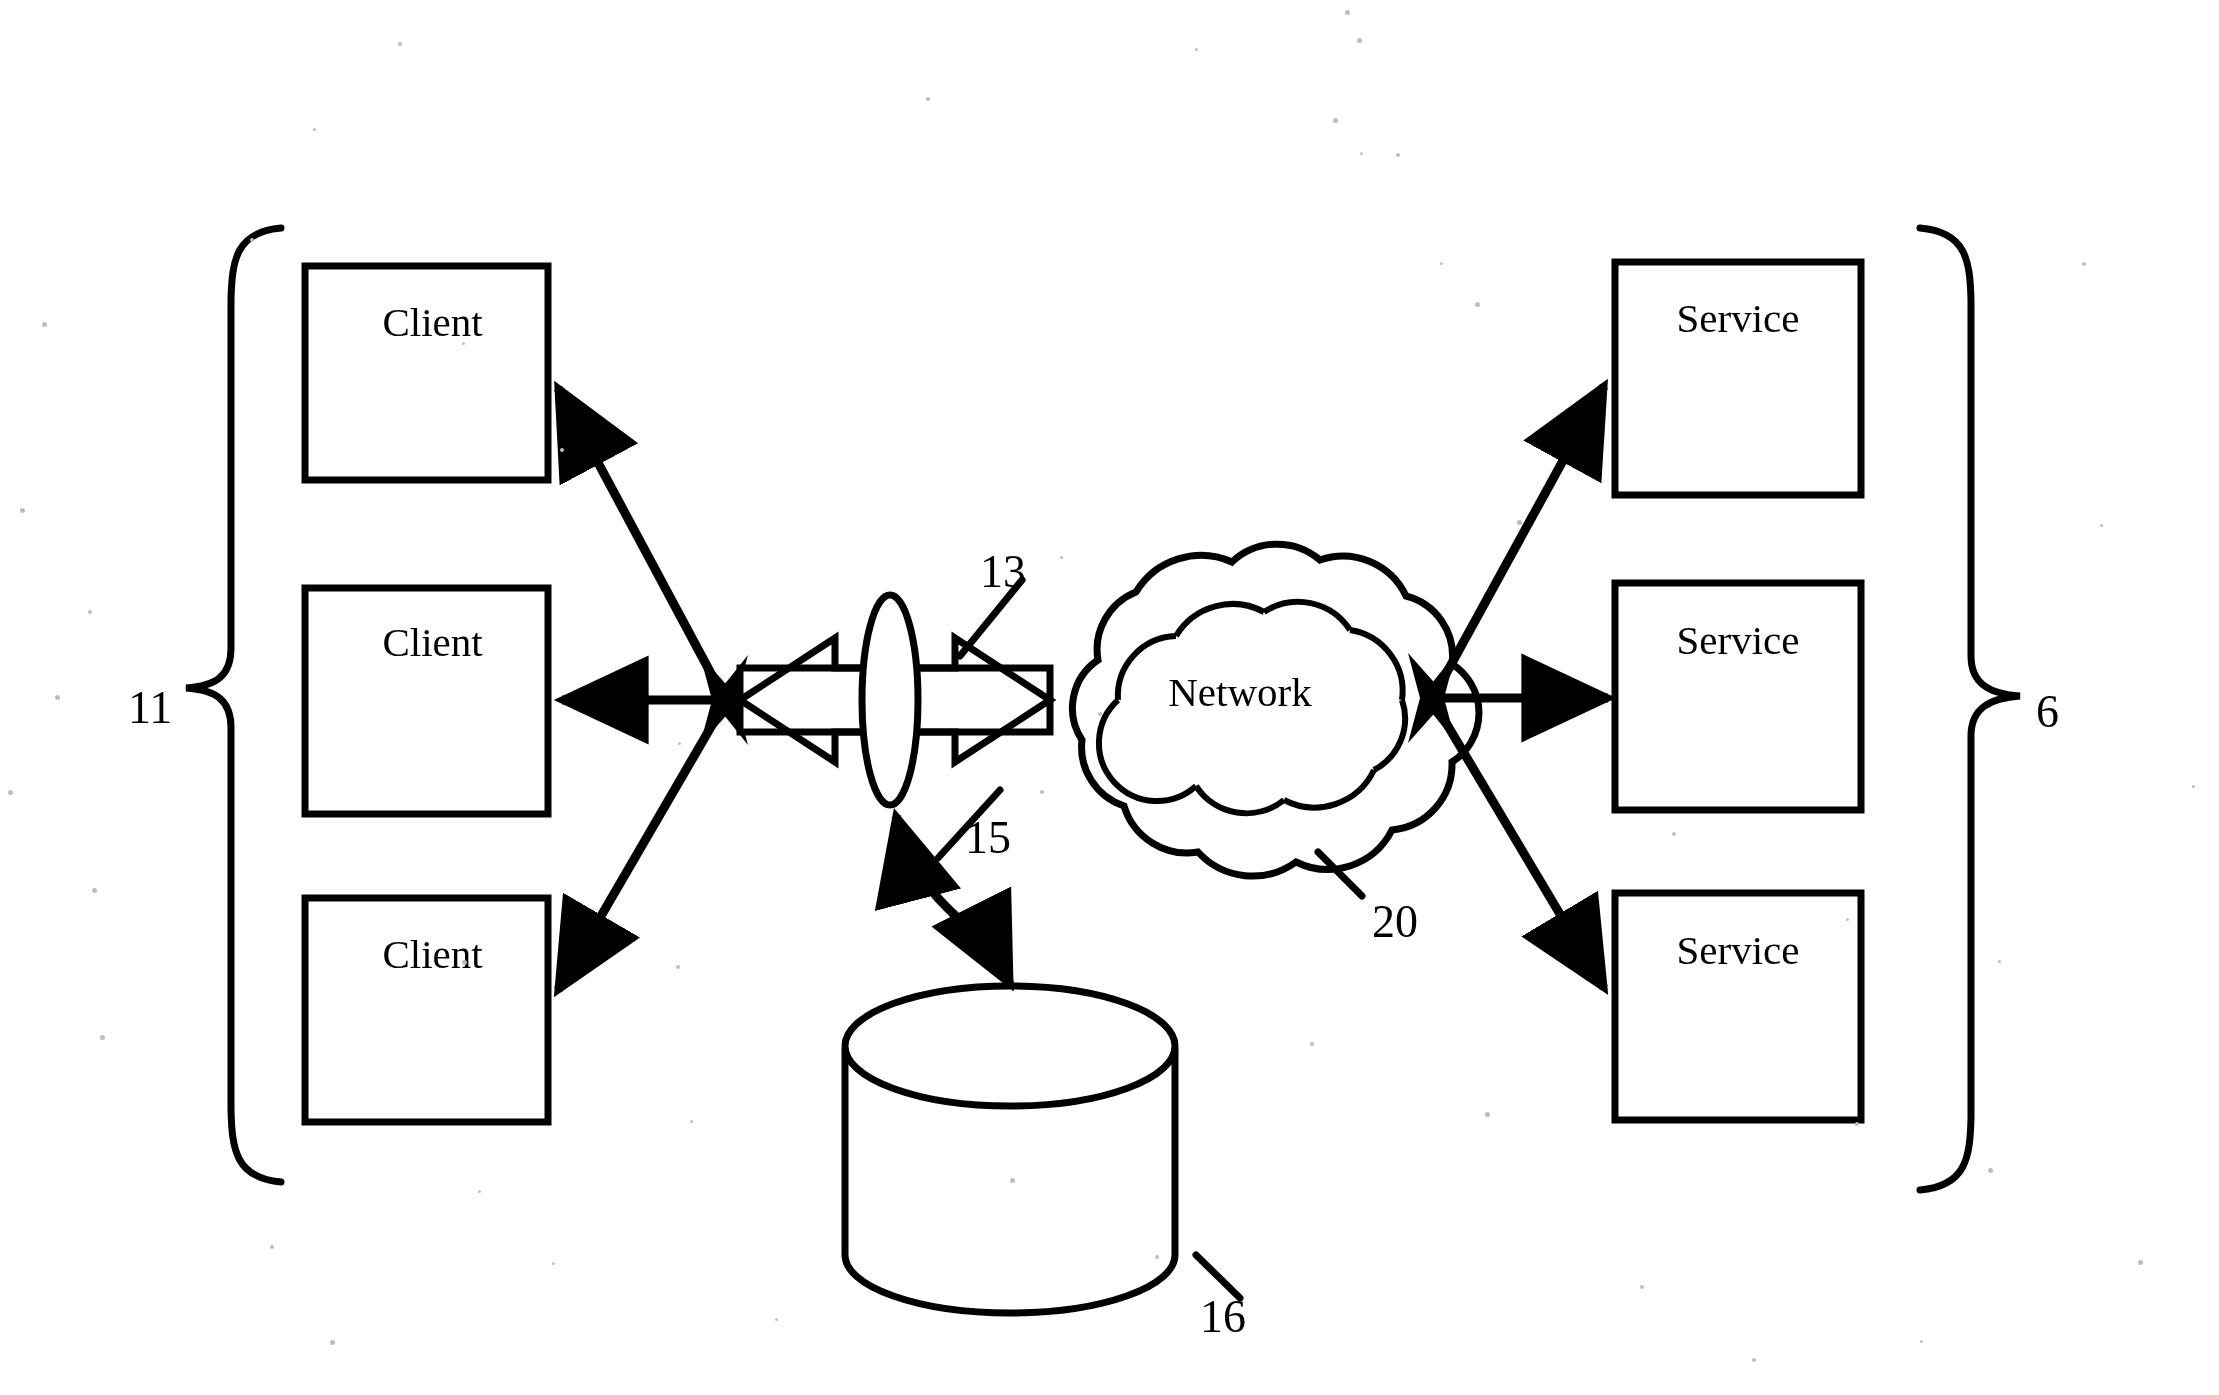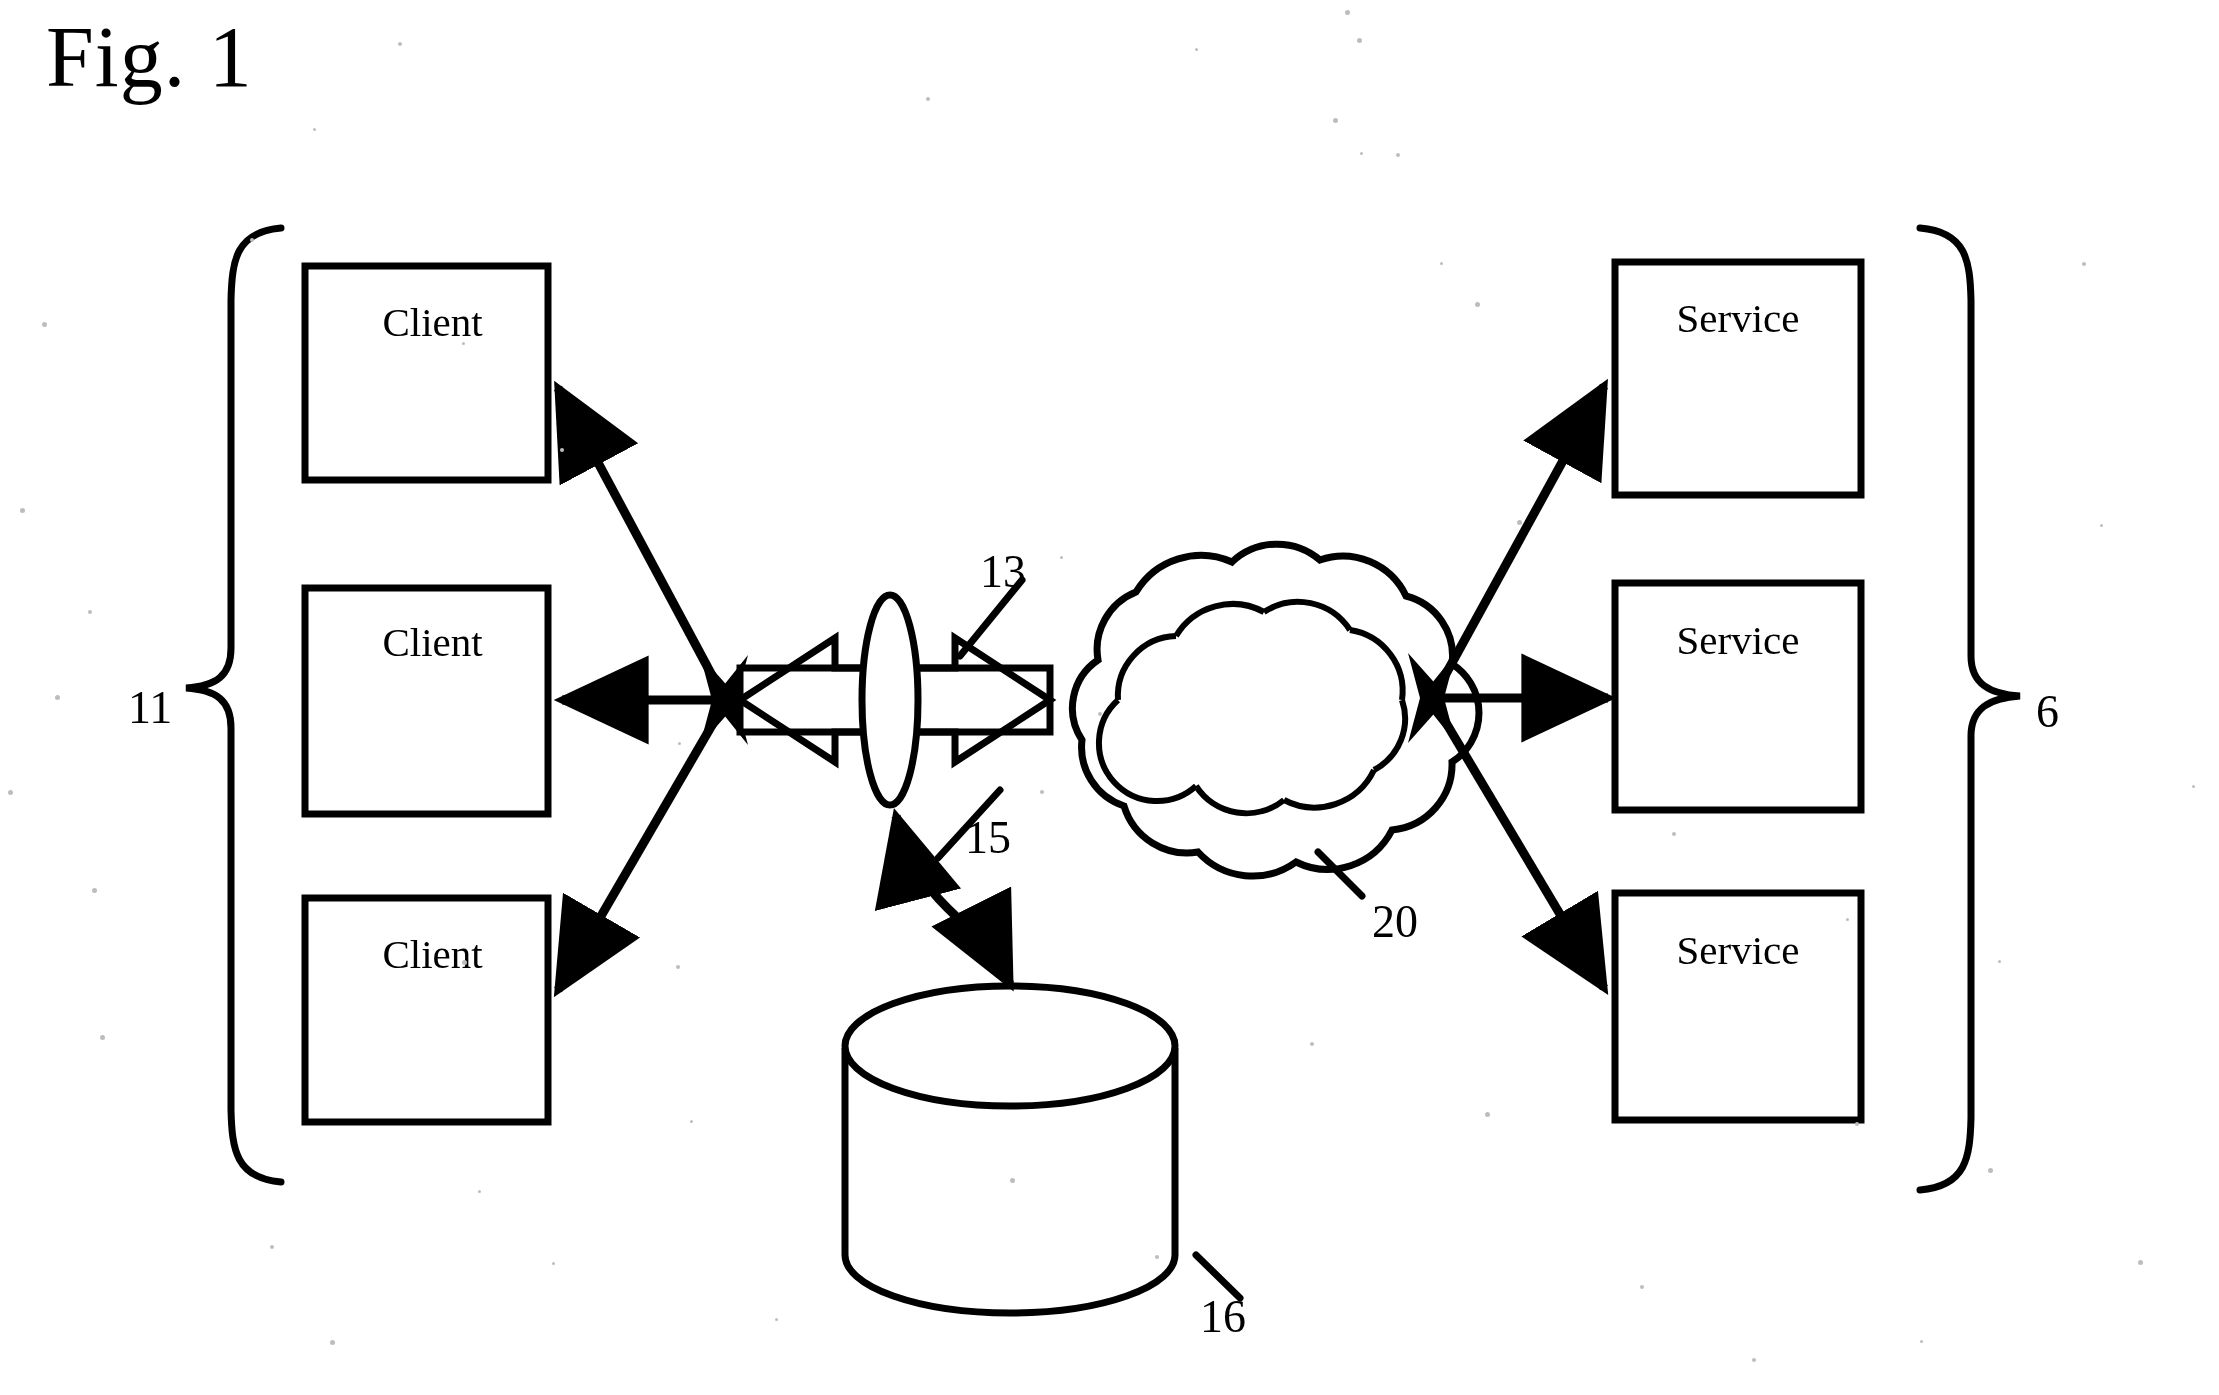--- a/index.html
+++ b/index.html
@@ -58,21 +58,20 @@
     position: absolute;
     background: #bdbdbd;
     border-radius: 50%;
   }
 </style>
 </head>
 <body>
 
 <div id="figure-root">
 
-  <div class="fig-title">Fig. 1</div>
 
   <svg class="figure-canvas" viewBox="0 0 2219 1395" xmlns="http://www.w3.org/2000/svg">
     <defs>
       <marker id="arrowSolid" viewBox="0 0 12 12" refX="10.5" refY="6" markerWidth="11" markerHeight="11" orient="auto-start-reverse">
         <path d="M 0 0.6 L 11.5 6 L 0 11.4 Z" fill="#000"></path>
       </marker>
       <marker id="arrowSolidSm" viewBox="0 0 12 12" refX="10" refY="6" markerWidth="9" markerHeight="9" orient="auto-start-reverse">
         <path d="M 0 1 L 11 6 L 0 11 Z" fill="#000"></path>
       </marker>
     </defs>
@@ -208,20 +207,21 @@
   </svg>
 
   <div class="node-label" style="left:311px; top:302px; width:243px; text-align:center;">Client</div>
   <div class="node-label" style="left:311px; top:622px; width:243px; text-align:center;">Client</div>
   <div class="node-label" style="left:311px; top:934px; width:243px; text-align:center;">Client</div>
 
   <div class="node-label" style="left:1615px; top:298px; width:246px; text-align:center;">Service</div>
   <div class="node-label" style="left:1615px; top:620px; width:246px; text-align:center;">Service</div>
   <div class="node-label" style="left:1615px; top:930px; width:246px; text-align:center;">Service</div>
 
+  <div class="node-label" style="left:1090px; top:672px; width:300px; text-align:center;">Network</div>
 
 
   <div class="ref-label" style="left:128px; top:668px;">11</div>
   <div class="ref-label" style="left:2036px; top:672px;">6</div>
   <div class="ref-label" style="left:980px; top:532px;">13</div>
   <div class="ref-label" style="left:1372px; top:882px;">20</div>
   <div class="ref-label" style="left:965px; top:798px;font-family:Liberation Serif, serif;">15</div>
   <div class="ref-label" style="left:1200px; top:1277px;">16</div>
 
   <div id="speck-layer">

